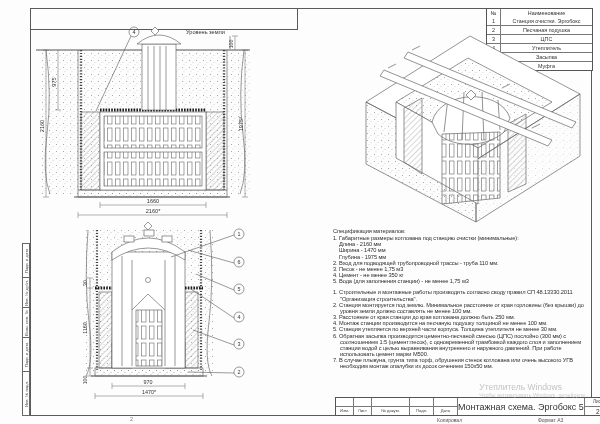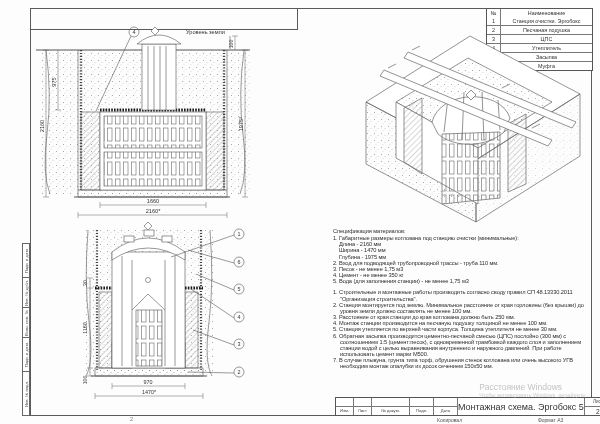--- a/index.html
+++ b/index.html
@@ -314,21 +314,21 @@
         <div class="spec-note">2. Станция монтируется под землю. Минимальное расстояние от края горловины (без крышки) до уровня земли должно составлять не менее 100 мм.</div>
         <div class="spec-note">3. Расстояние от края станции до края котлована должно быть 250 мм.</div>
         <div class="spec-note">4. Монтаж станции производится на песчаную подушку толщиной не менее 100 мм.</div>
         <div class="spec-note">5. Станция утепляется по верхней части корпуса. Толщина утеплителя не менее 30 мм.</div>
         <div class="spec-note">6. Обратная засыпка производится цементно-песчаной смесью (ЦПС) послойно (300 мм) с соотношением 1:5 (цемент:песок), с одновременной трамбовкой каждого слоя и заполнением станции водой с целью выравнивания внутреннего и наружного давлений. При работе использовать цемент марки М500.</div>
         <div class="spec-note">7. В случае плывуна, грунта типа торф, обрушения стенок котлована или очень высокого УГВ необходим монтаж опалубки из досок сечением 150х50 мм.</div>
       </div>
   </div>
 
   <div class="watermark">
-    <div class="wm1">Расстояние Windows</div>
+    <div class="wm1">Утеплитель Windows</div>
     <div class="wm2">Чтобы активировать Windows, перейдите...</div>
   </div>
 
   <div class="tblock">
     <div class="tb-cols">
       <div class="tb-col" style="width:18px">
           <div class="u"></div>
           <div class="l">Изм.</div>
         </div>
       <div class="tb-col" style="width:18px">

